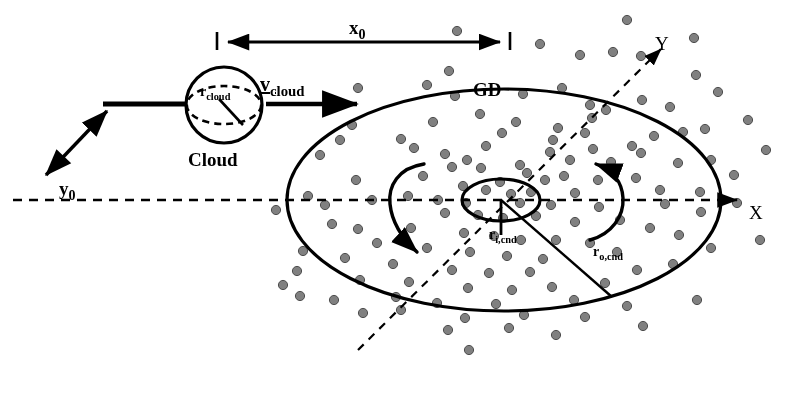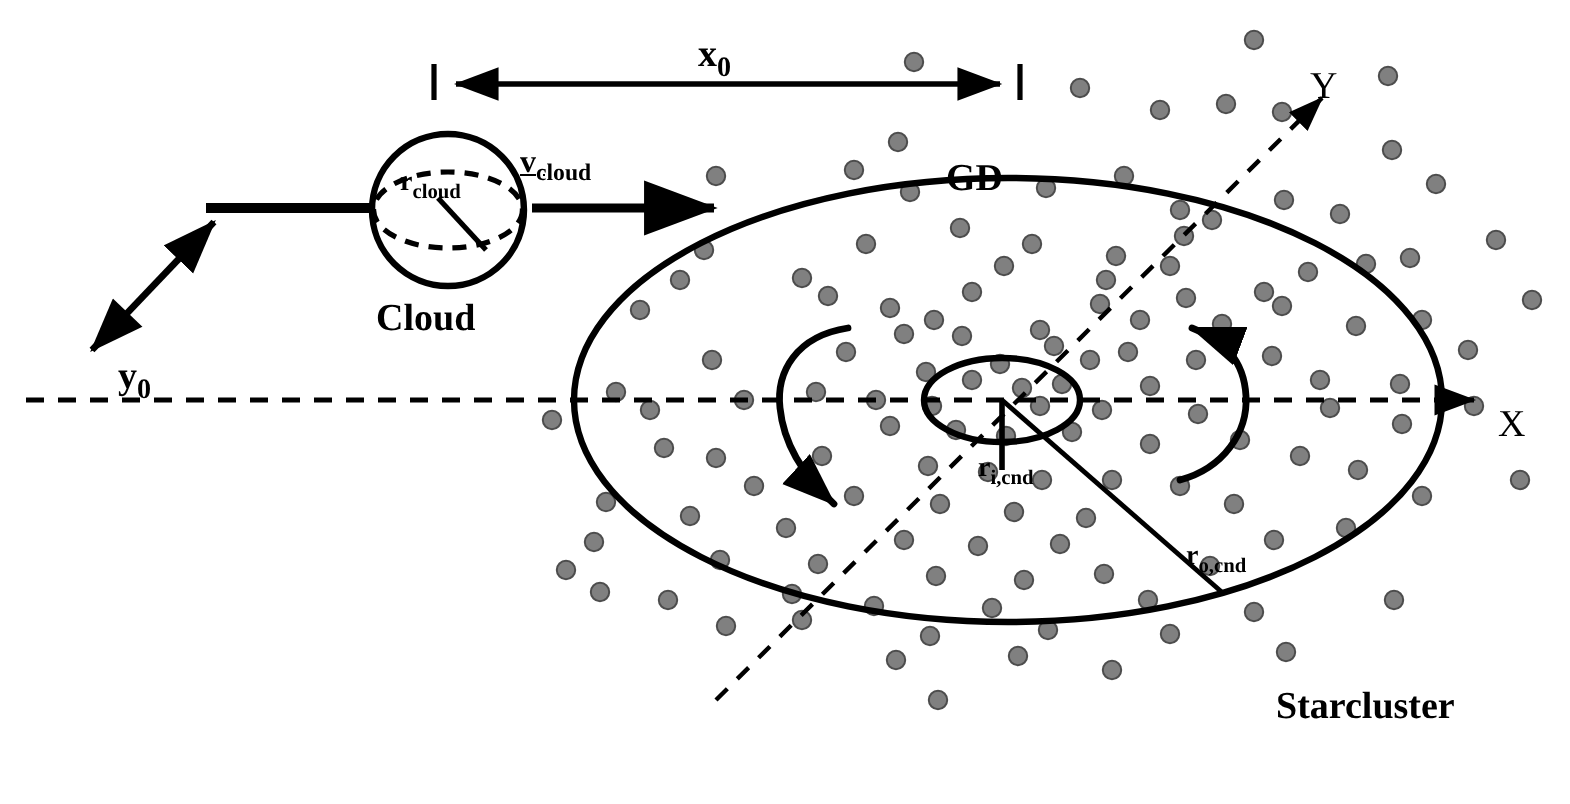--- a/index.html
+++ b/index.html
@@ -15,21 +15,21 @@
     position:absolute;
     font-family:"Liberation Serif", serif;
     color:#000000;
     white-space:nowrap;
     line-height:1;
     -webkit-user-select:none;user-select:none;
   }
   .lbl.bold{font-weight:bold;}
   .lbl sub{font-size:0.74em;font-weight:bold;}
   .sz-big{font-size:19px;}
-  .sz-mid{font-size:16px;text-decoration:underline;}
+  .sz-mid{font-size:20px;text-decoration:underline;}
   .sz-ax{font-size:19px;}
   .sz-sm{font-size:14px;}
 </style>
 </head>
 <body>
 
 <div id="stage">
 
   <svg viewBox="0 0 785 402">
     <defs>
@@ -244,23 +244,22 @@
   </div>
 
   <div class="lbl bold sz-big" style="left:188px;top:150px;">Cloud</div>
 
   <div class="lbl bold sz-big" style="left:473px;top:80px;">GD</div>
 
   <div class="lbl bold sz-sm" style="left:489px;top:228px;">
     <span>r</span><sub>i,cnd</sub>
   </div>
 
-  <div class="lbl bold sz-sm" style="left:593px;top:245px;margin-top:27px;">
+  <div class="lbl bold sz-sm" style="left:593px;top:245px;">
     <span>r</span><sub>o,cnd</sub>
   </div>
 
-  <div class="lbl bold sz-big" style="left:638px;top:344px;">Starcluster</div>
 
   <div class="lbl sz-ax" style="left:749px;top:203px;">X</div>
 
   <div class="lbl sz-ax" style="left:655px;top:34px;">Y</div>
 
 </div>
 
 </body></html>

